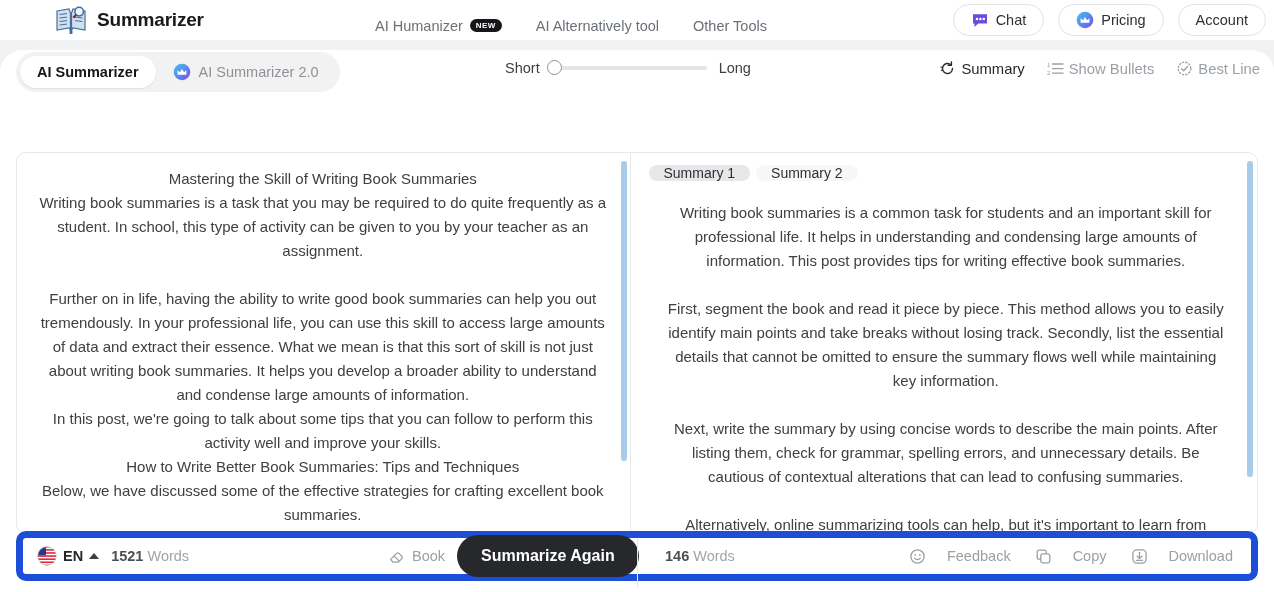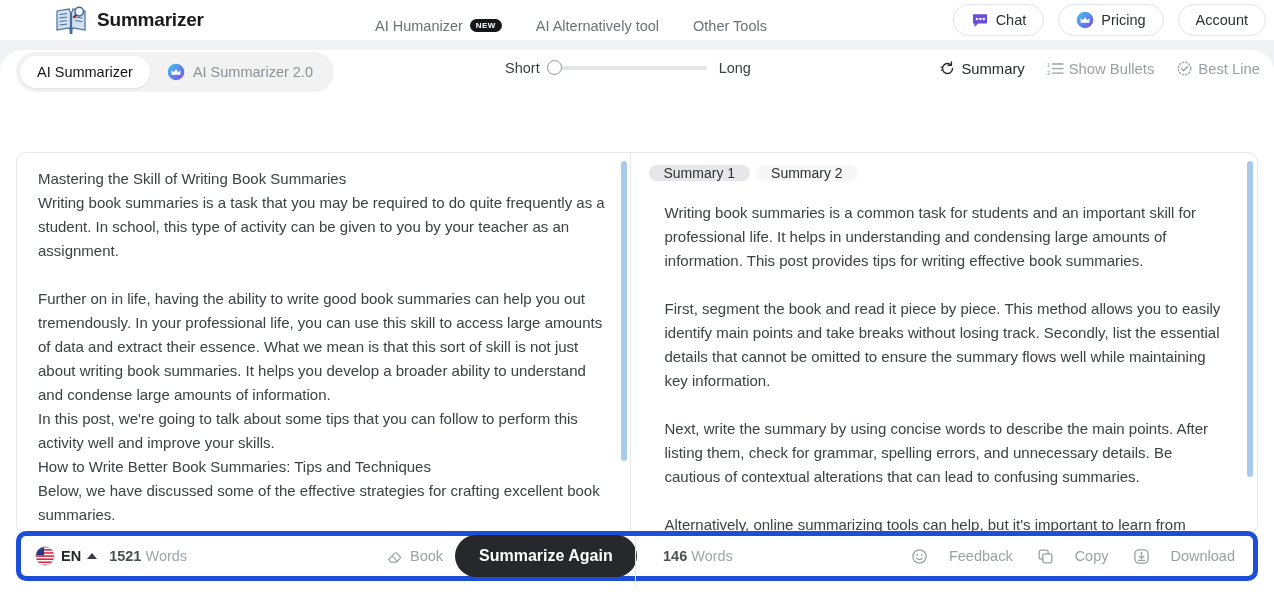--- a/index.html
+++ b/index.html
@@ -71,21 +71,21 @@
     position: absolute; left: 16px; top: 0;
     display: flex; align-items: center;
     background: #f2f2f3; border-radius: 20px; padding: 4px; height: 40px;
   }
   .seg-item {
     display: flex; align-items: center; gap: 8px;
     height: 32px; padding: 0 17px; border-radius: 17px;
     font-size: 14.5px; color: #8d9298; cursor: pointer; white-space: nowrap;
   }
   .seg-item.active {
-    background: #ffffff; color: #15161a; font-weight: normal;
+    background: #ffffff; color: #15161a; font-weight: bold;
     box-shadow: 0 1px 2px rgba(0,0,0,.08);
   }
 
   .slider-wrap {
     position: absolute; left: 505px; top: 8px;
     display: flex; align-items: center; gap: 12px;
   }
   .slider-label { font-size: 14.5px; color: #3b3f44; }
   .slider-track {
     position: relative; width: 155px; height: 4px;
@@ -108,21 +108,21 @@
   .mode.active { color: #26292d; }
   .mode svg { display: block; }
 
   
   .panes {
     position: absolute; top: 152px; left: 16px;
     width: 1242px; height: 382px;
     border: 1px solid #e7e8ea; border-radius: 10px;
     display: flex; overflow: hidden; background: #fff;
   }
-  .pane { position: relative; height: 100%; overflow: hidden; }
+  .pane { position: relative; height: 100%; overflow: hidden; text-align: center; }
   .pane-left { width: 614px; border-right: 1px solid #e7e8ea; }
   .pane-right { width: 627px; }
 
   .pane-body {
     position: absolute; inset: 0;
     padding: 14px 22px 0 21px;
     font-size: 15px; color: #3c4145; line-height: 24px;
     white-space: pre-wrap;
   }
   .pane-right .pane-body { padding: 48px 30px 0 34px; }
@@ -141,21 +141,21 @@
     position: absolute; top: 8px; width: 6px;
     background: #a8cbea; border-radius: 3px; cursor: pointer;
   }
   .pane-left .vscroll { right: 3px; height: 300px; }
   .pane-right .vscroll { right: 4px; height: 316px; }
 
   
   .bottombar {
     position: absolute; left: 16px; top: 531px;
     width: 1242px; height: 50px;
-    border: 5px solid #1d4ed8; border-radius: 10px;
+    border: 7px solid #1d4ed8; border-radius: 10px;
     background: #ffffff;
     display: flex; align-items: center;
   }
   .bb-left { position: absolute; left: 14px; display: flex; align-items: center; gap: 12px; }
   .lang { display: flex; align-items: center; gap: 6px; cursor: pointer; }
   .flag { width: 20px; height: 20px; border-radius: 50%; display: block; }
   .lang-code { font-size: 14.5px; font-weight: bold; color: #23262a; }
   .caret-up {
     width: 0; height: 0; border-left: 5px solid transparent;
     border-right: 5px solid transparent; border-bottom: 6px solid #3a3d41;

